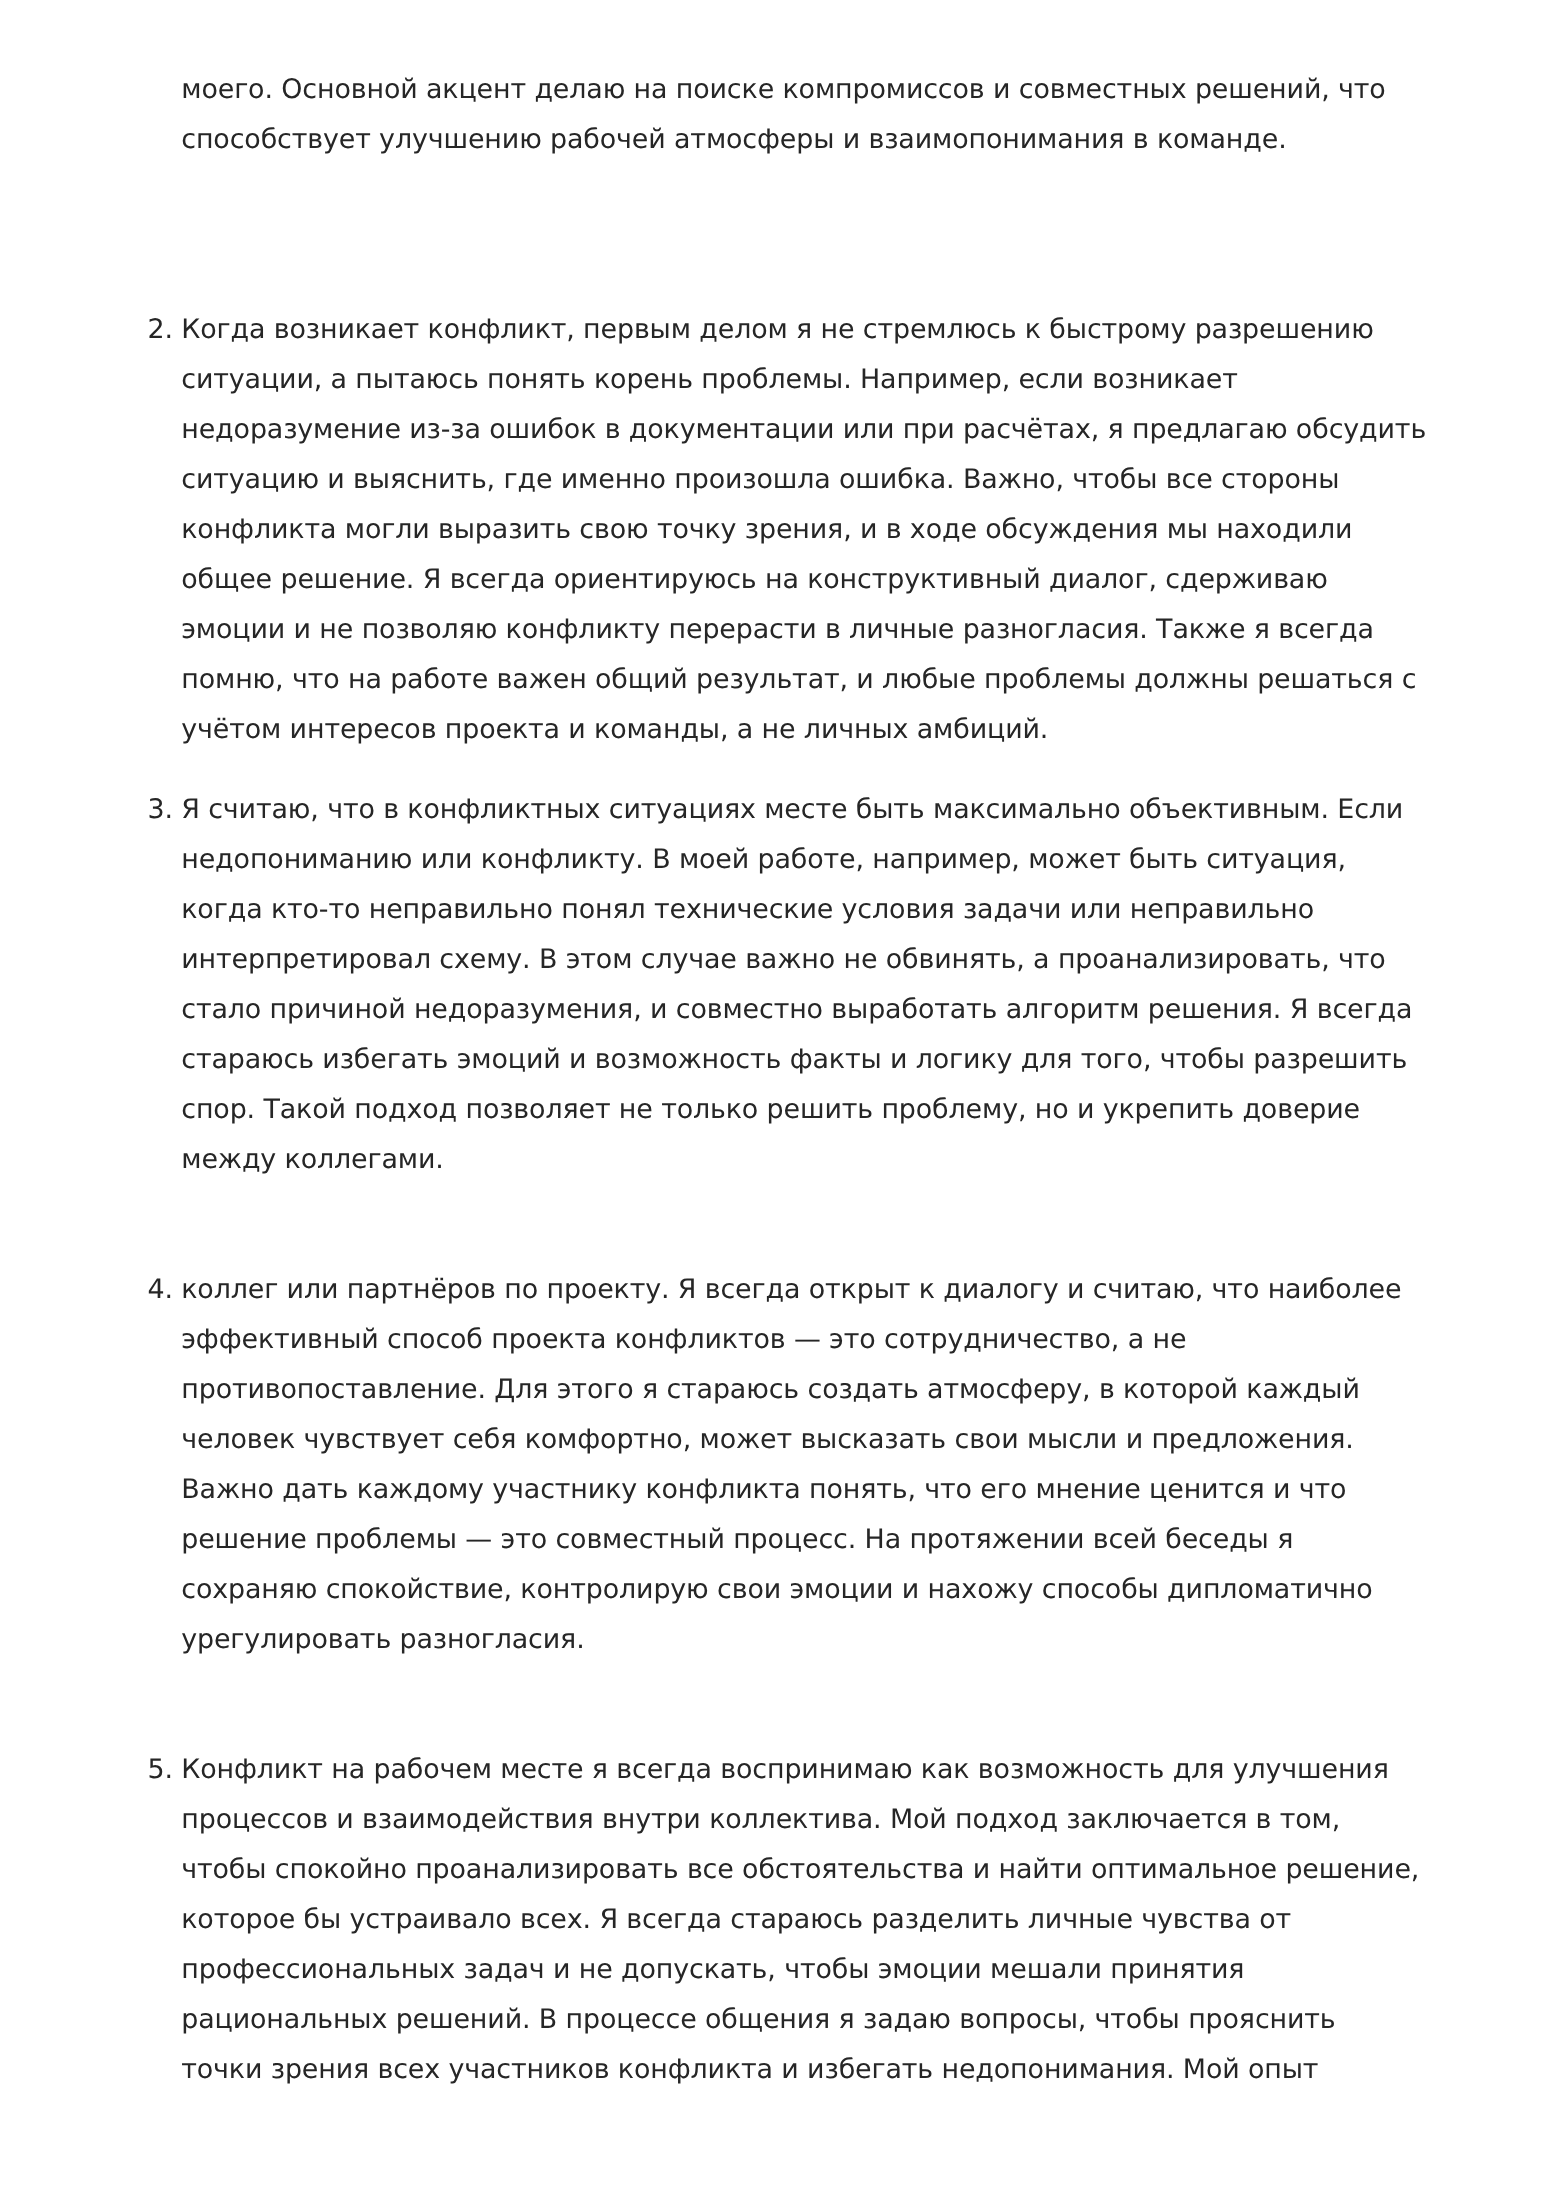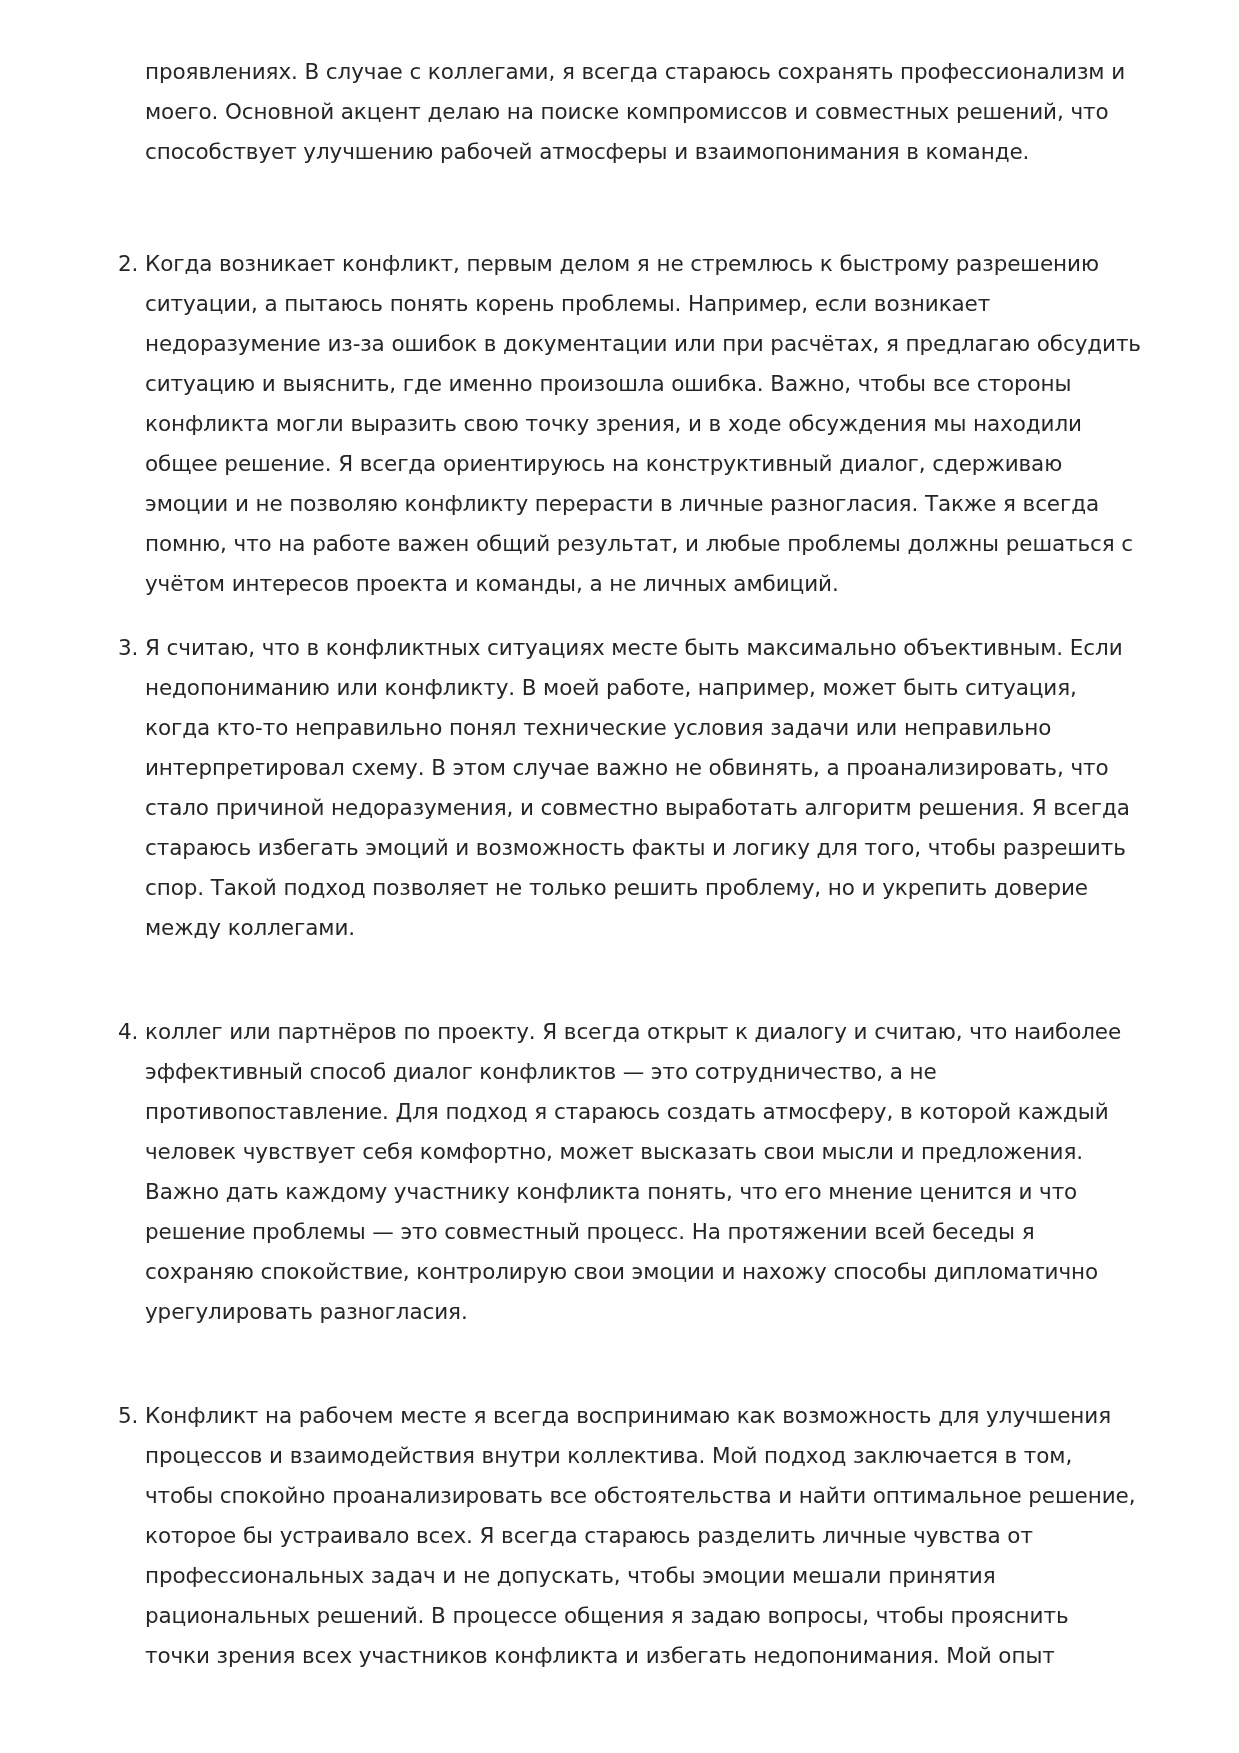--- a/index.html
+++ b/index.html
@@ -40,21 +40,20 @@
       left: -27px;
       top: 0;
     }
   </style>
 </head>
 <body>
 
 <div class="page">
 
   <div class="para" style="top:52px;">
-    <span class="line">проявлениях. В случае с коллегами, я всегда стараюсь сохранять профессионализм и</span>
     <span class="line">моего. Основной акцент делаю на поиске компромиссов и совместных решений, что</span>
     <span class="line">способствует улучшению рабочей атмосферы и взаимопонимания в команде.</span>
   </div>
 
   <div class="para" style="top:244px;">
     <span class="num">2.</span>
     <span class="line">Когда возникает конфликт, первым делом я не стремлюсь к быстрому разрешению</span>
     <span class="line">ситуации, а пытаюсь понять корень проблемы. Например, если возникает</span>
     <span class="line">недоразумение из-за ошибок в документации или при расчётах, я предлагаю обсудить</span>
     <span class="line">ситуацию и выяснить, где именно произошла ошибка. Важно, чтобы все стороны</span>
@@ -73,22 +72,22 @@
     <span class="line">интерпретировал схему. В этом случае важно не обвинять, а проанализировать, что</span>
     <span class="line">стало причиной недоразумения, и совместно выработать алгоритм решения. Я всегда</span>
     <span class="line">стараюсь избегать эмоций и возможность факты и логику для того, чтобы разрешить</span>
     <span class="line">спор. Такой подход позволяет не только решить проблему, но и укрепить доверие</span>
     <span class="line">между коллегами.</span>
   </div>
 
   <div class="para" style="top:1012px;">
     <span class="num">4.</span>
     <span class="line">коллег или партнёров по проекту. Я всегда открыт к диалогу и считаю, что наиболее</span>
-    <span class="line">эффективный способ диалог конфликтов — это сотрудничество, а не</span>
-    <span class="line">противопоставление. Для подход я стараюсь создать атмосферу, в которой каждый</span>
+    <span class="line">эффективный способ проекта конфликтов — это сотрудничество, а не</span>
+    <span class="line">противопоставление. Для этого я стараюсь создать атмосферу, в которой каждый</span>
     <span class="line">человек чувствует себя комфортно, может высказать свои мысли и предложения.</span>
     <span class="line">Важно дать каждому участнику конфликта понять, что его мнение ценится и что</span>
     <span class="line">решение проблемы — это совместный процесс. На протяжении всей беседы я</span>
     <span class="line">сохраняю спокойствие, контролирую свои эмоции и нахожу способы дипломатично</span>
     <span class="line">урегулировать разногласия.</span>
   </div>
 
   <div class="para" style="top:1396px;">
     <span class="num">5.</span>
     <span class="line">Конфликт на рабочем месте я всегда воспринимаю как возможность для улучшения</span>

